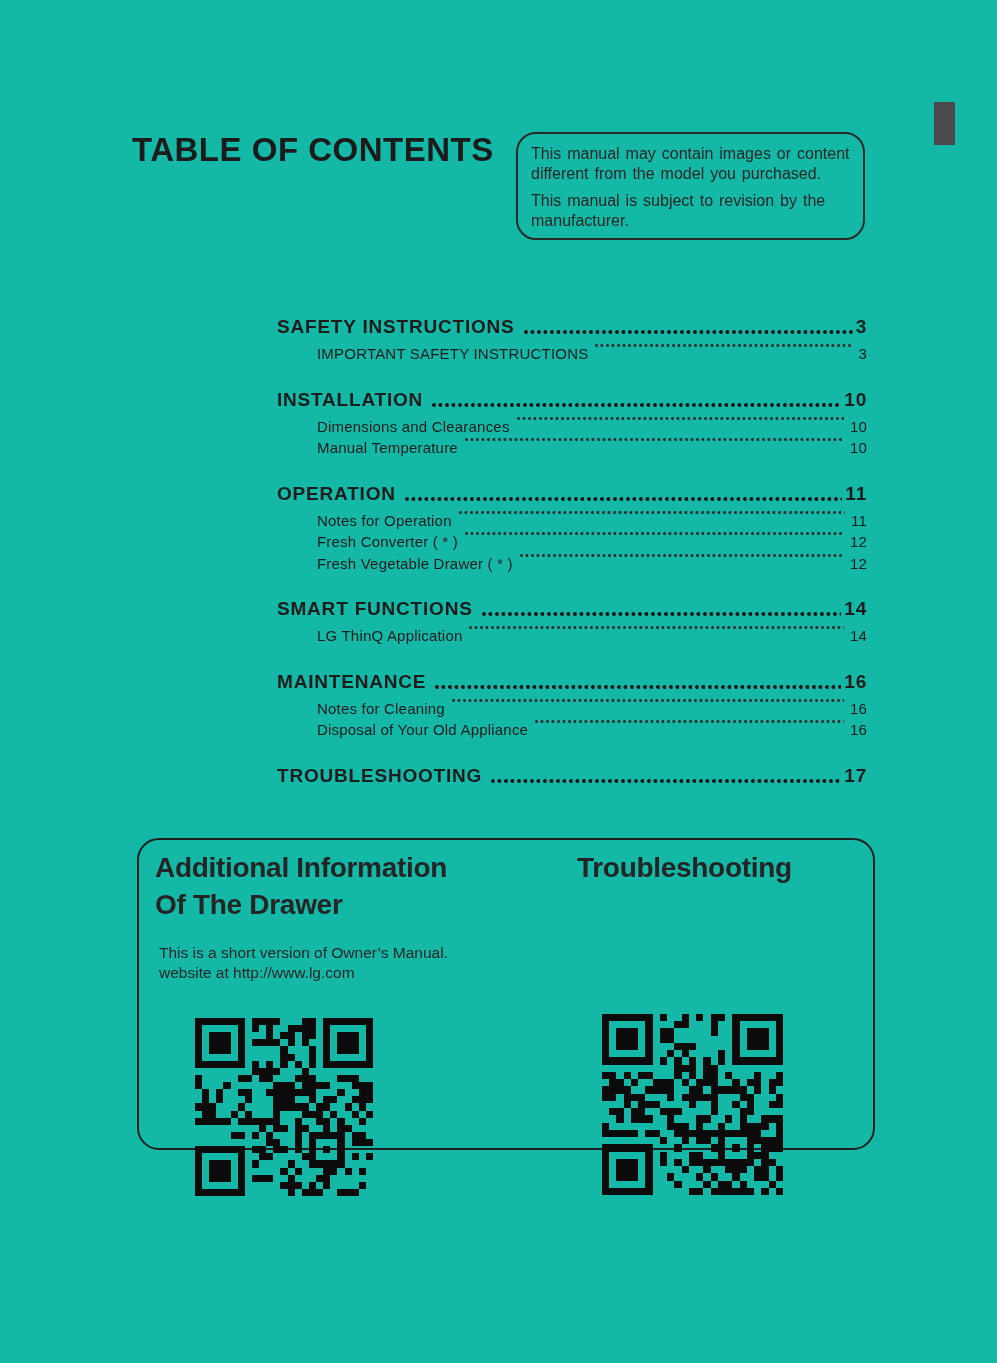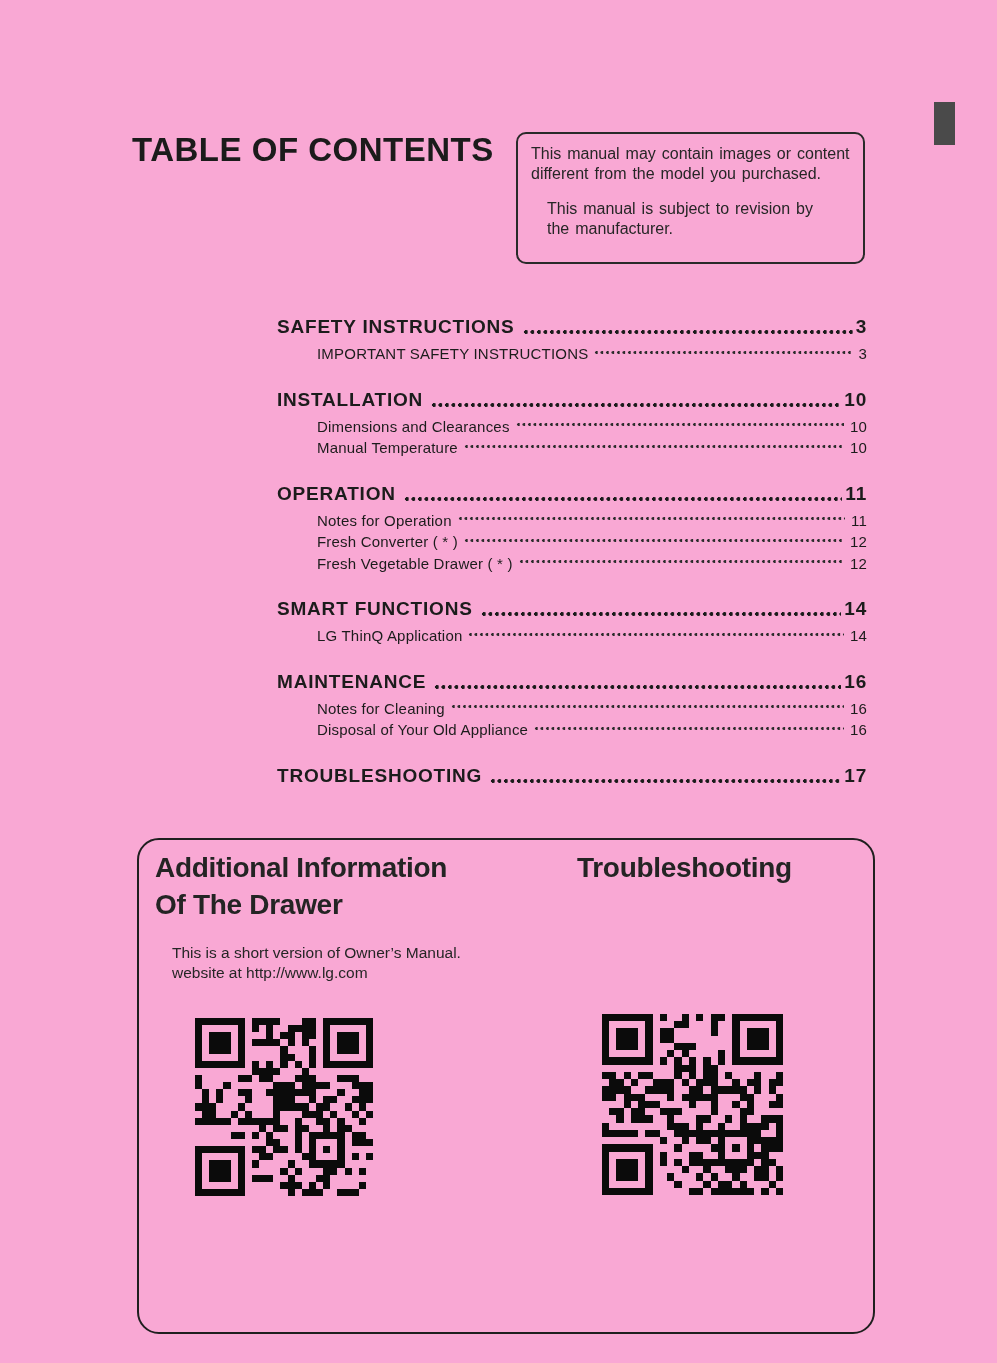--- a/index.html
+++ b/index.html
@@ -11,74 +11,74 @@
   
   .title{
     position:absolute;left:132px;top:131px;margin:0;
     font-size:33px;font-weight:bold;letter-spacing:0.5px;color:#1b1b1b;
   }
   .edge-tab{
     position:absolute;left:934px;top:102px;width:21px;height:43px;
   }
   .note-box{
     position:absolute;left:516px;top:132px;width:349px;box-sizing:border-box;
-    border:2.5px solid #2a2a2a;border-radius:10px;
+    border:2.5px solid #2a2a2a;border-radius:20px;
     padding:10px 12px 8px 13px;font-size:16px;line-height:19.5px;
     word-spacing:1.5px;color:#262626;
   }
   .note-box p{margin:0 0 8px 0;}
-  .note-box p:last-child{margin:16px;}
+  .note-box p:last-child{margin:0;}
   
   .toc{position:absolute;left:277px;top:315px;width:590px;color:#1c1c1c;}
   .toc-block{margin-bottom:23px;}
   .toc-block:last-child{margin-bottom:0;}
   .sec-row{
     display:flex;align-items:flex-end;
     font-weight:bold;font-size:19px;letter-spacing:0.8px;line-height:24px;
     margin-bottom:4px;
     text-align:right;
   }
   .sub-row{
-    display:flex;align-items:center;
+    display:flex;align-items:flex-start;
     font-size:15px;letter-spacing:0.2px;line-height:21.5px;
     padding-left:40px;
   }
   .leader{flex:1 1 auto;background-repeat:repeat-x;background-position:left bottom;}
   .sec-row .leader{
     height:6px;margin:0 1px 4px 8px;
     background-image:radial-gradient(circle at 3px 3px,#1b1b1b 1.8px,rgba(0,0,0,0) 2.1px);
     background-size:6.5px 6px;
   }
   .sub-row .leader{
     height:5px;margin:0 4px 3px 6px;
     background-image:radial-gradient(circle at 2.5px 2.5px,#2b2b2b 1.3px,rgba(0,0,0,0) 1.6px);
     background-size:5.5px 5px;
   }
   .pg{margin-left:2px;}
   
   .footer-box{
-    position:absolute;left:137px;top:838px;width:738px;height:496px;box-sizing:border-box;
+    position:absolute;left:137px;top:838px;width:738px;height:312px;box-sizing:border-box;
     border:2.5px solid #1f1f1f;border-radius:22px;color:#262626;
   }
   .fb-h{
     position:absolute;margin:0;font-size:28px;font-weight:bold;
     line-height:37px;letter-spacing:-0.3px;color:#242424;
   }
   .fb-h-left{left:16px;top:9px;}
   .fb-h-right{left:438px;top:9px;}
-  .fb-body{position:absolute;left:33px;top:103px;font-size:15.5px;line-height:19.5px;}
+  .fb-body{position:absolute;left:20px;top:103px;font-size:15.5px;line-height:19.5px;}
   .fb-body span{display:block;white-space:pre-wrap;}
   .qr{position:absolute;width:178px;height:178px;}
   .qr-left{left:56px;top:178px;}
   .qr-right{left:463px;top:174px;width:181px;height:181px;}
 </style>
 </head>
 <body>
 
-<div class="page" style="background: #f9a8d4; color: rgb(29, 29, 29); text-decoration: underline;">
+<div class="page" style="background: #14b8a6; color: rgb(29, 29, 29); text-decoration: underline;">
 
   <h1 class="title">TABLE OF CONTENTS</h1>
 
   <div class="edge-tab" style="background: rgb(74, 74, 74);"></div>
 
   <div class="note-box">
     <p>This manual may contain images or content different from the model you purchased.</p>
     <p>This manual is subject to revision by the manufacturer.</p>
   </div>
 

